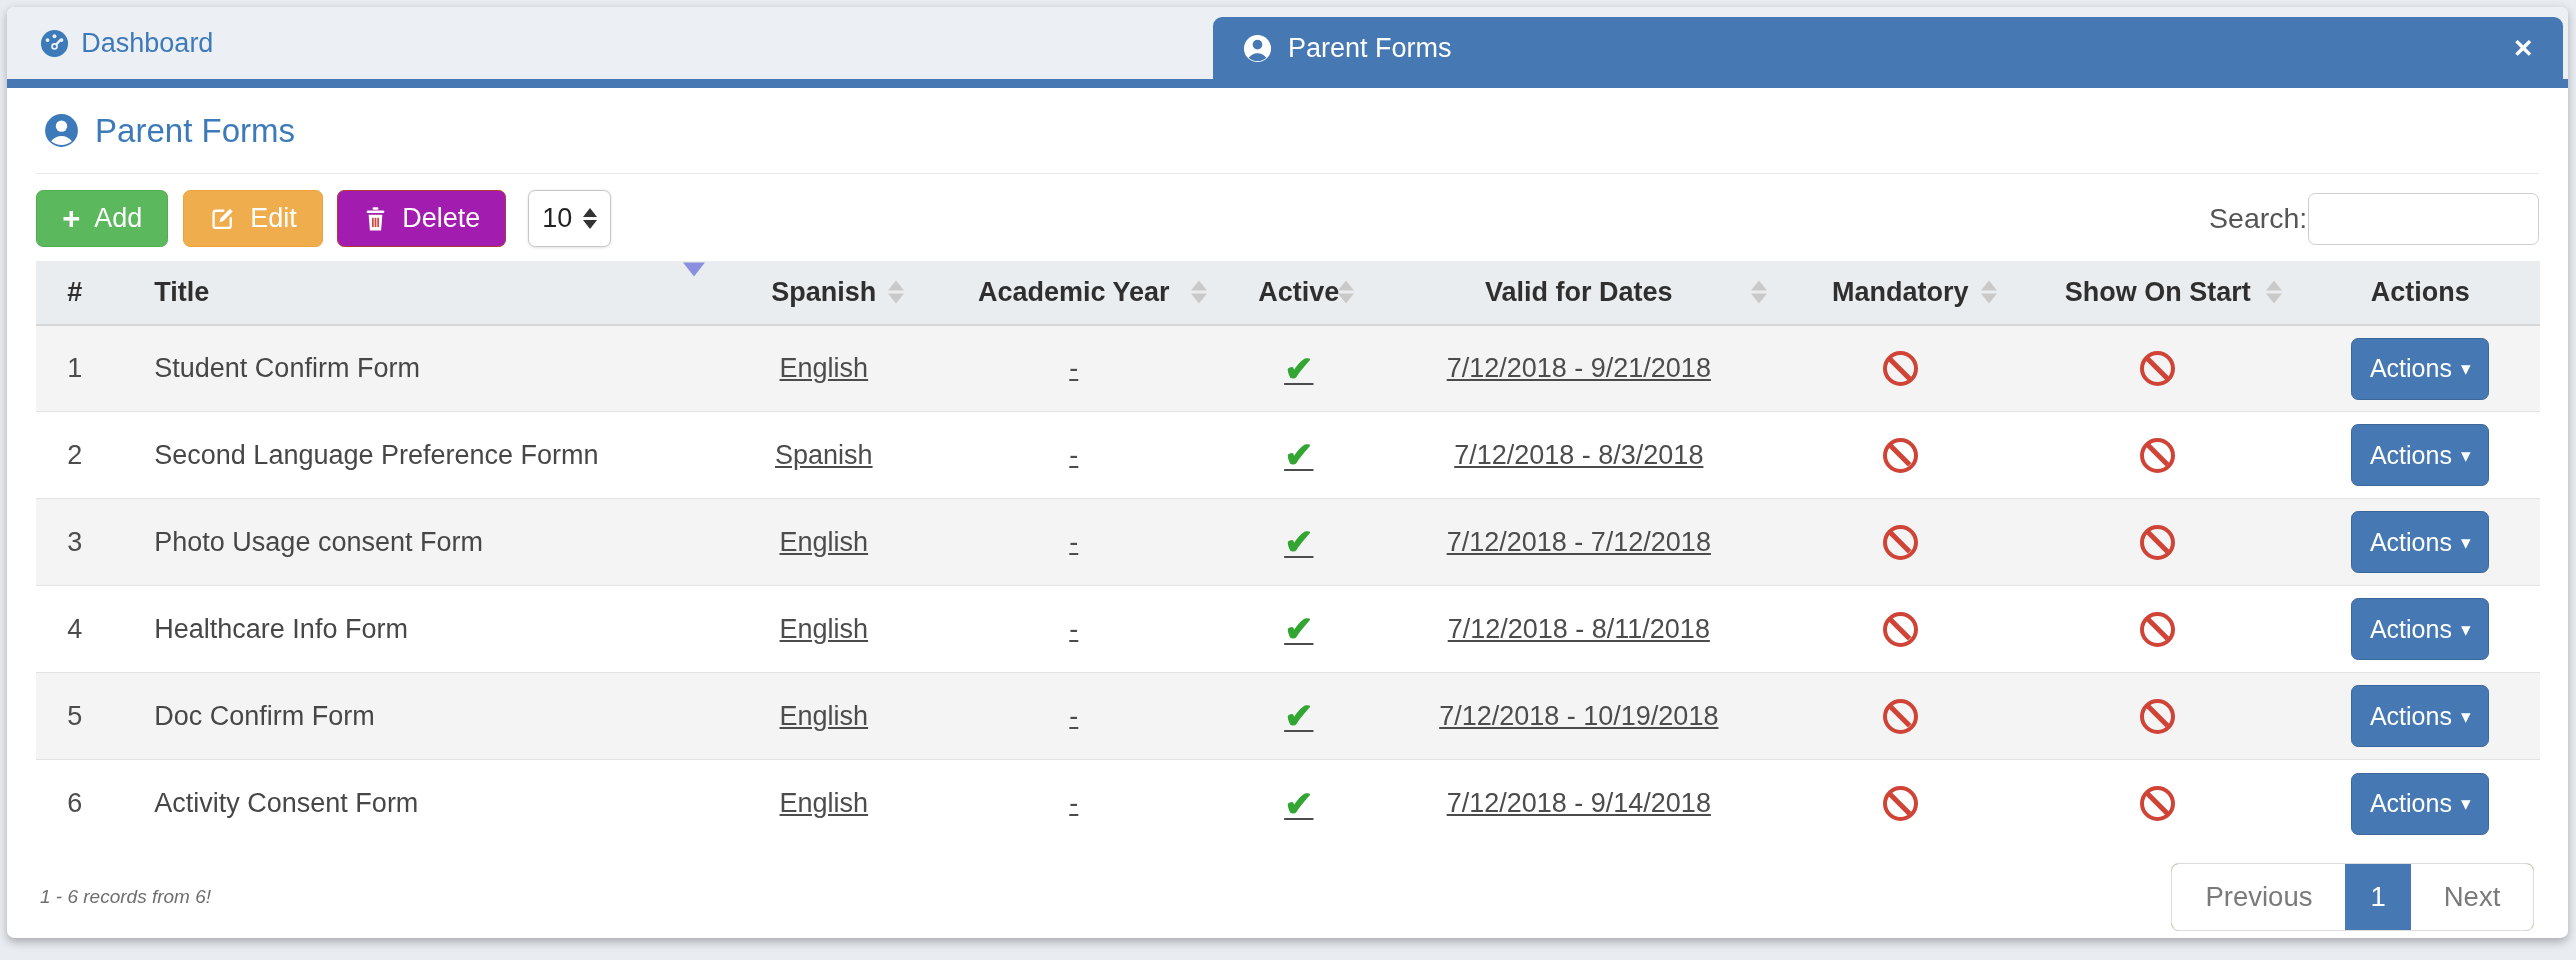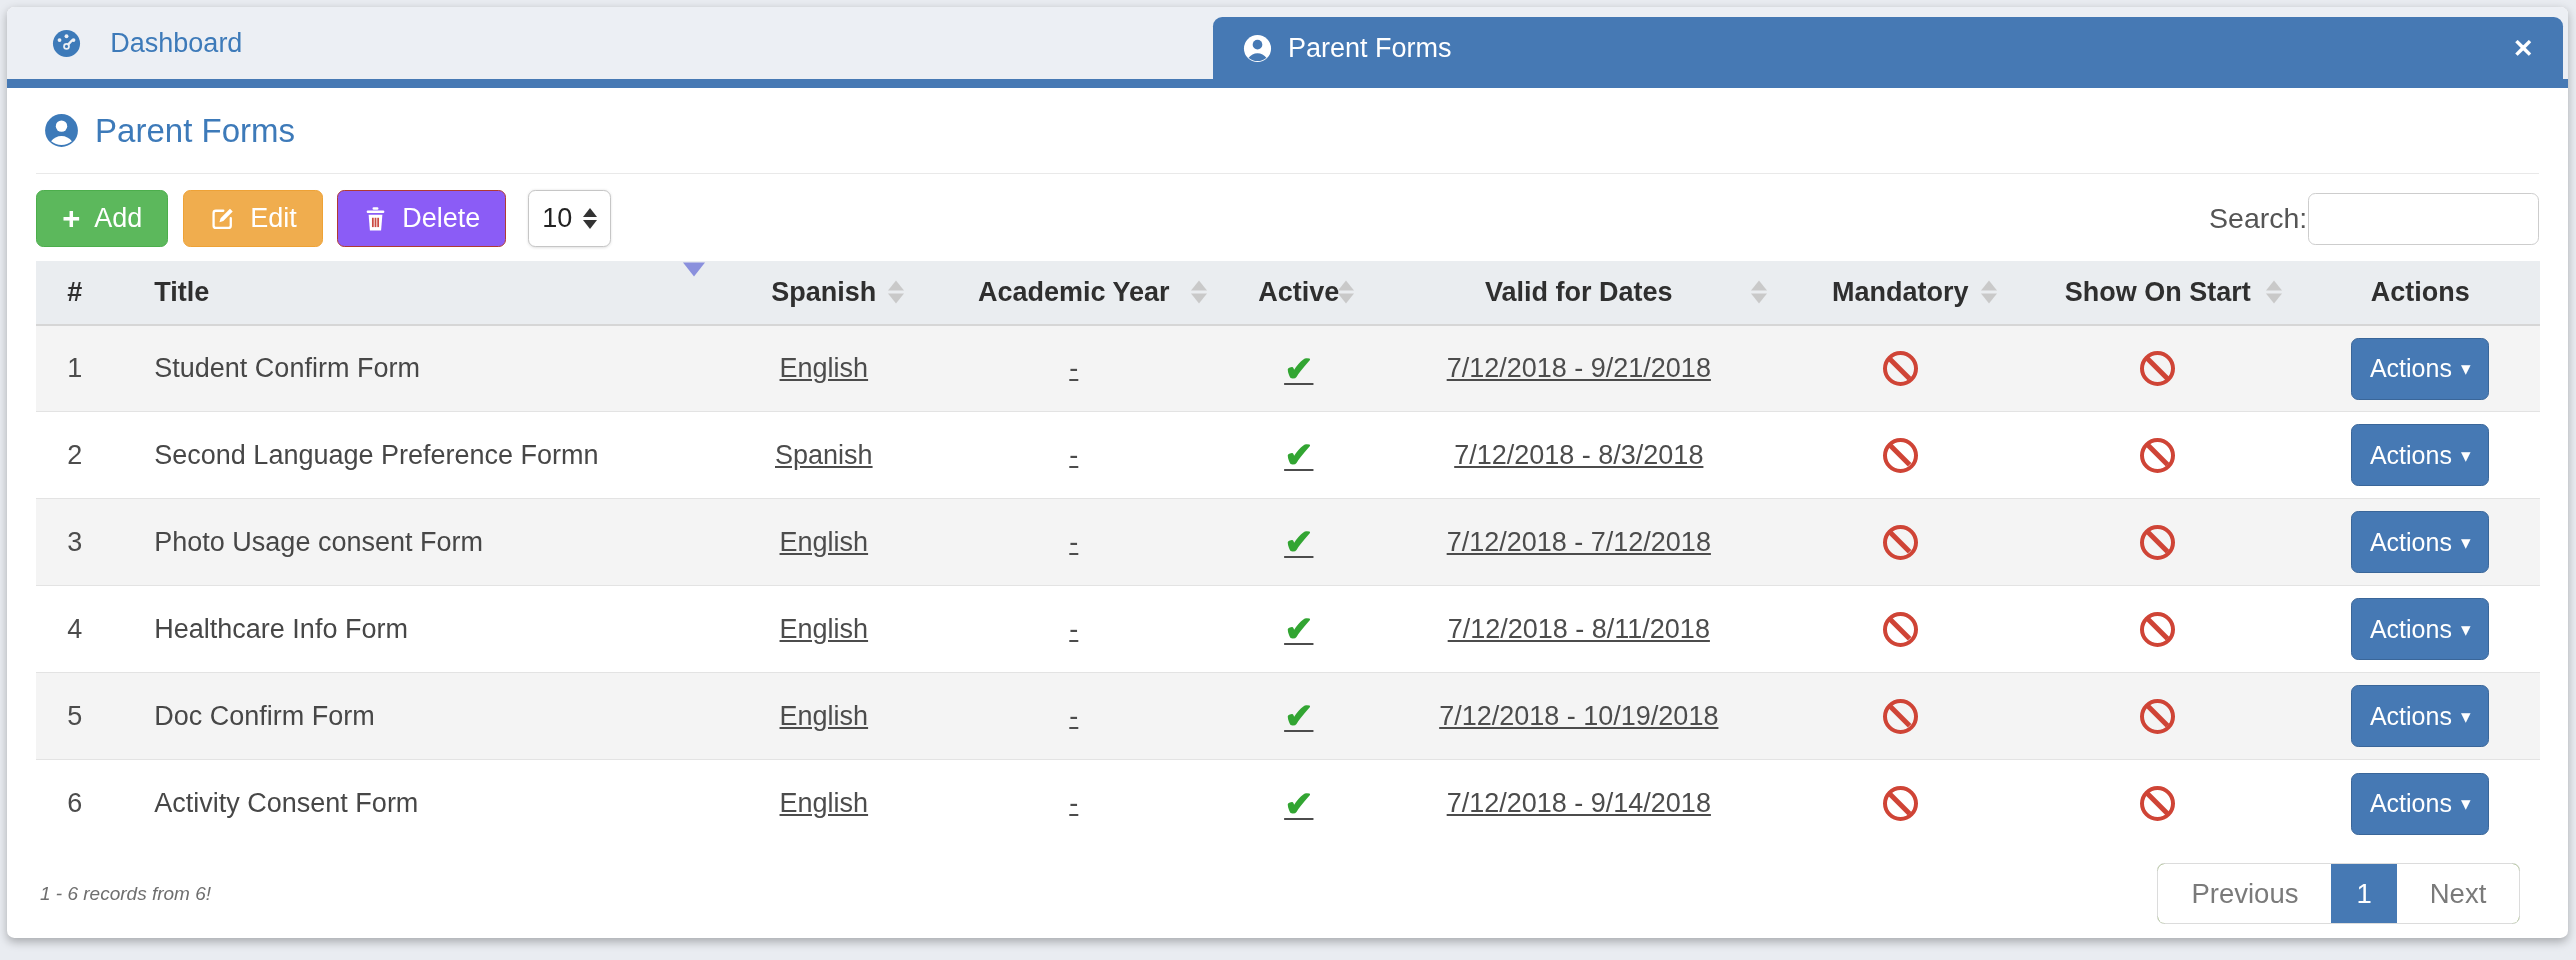--- a/index.html
+++ b/index.html
@@ -5,40 +5,40 @@
   * { margin:0; padding:0; box-sizing:border-box; }
   html,body { width:2576px; height:960px; overflow:hidden;
     font-family:"Liberation Sans", sans-serif; background:#e9ecf1; }
 
   .panel { position:absolute; left:7.3px; top:7.3px; width:2561px; height:931px;
     background:#fff; border-radius:7.3px; box-shadow:0 3.7px 9.2px rgba(0,0,0,.28); }
 
   
   .tabbar { position:relative; height:72px; background:#eceff4; border-radius:7.3px 7.3px 0 0; }
   .tab-inactive { position:absolute; left:0; top:0; bottom:0; display:flex; align-items:center;
-    gap:28px; padding-left:44px; color:#3d7ab9; font-size:27px; cursor:pointer;text-align:center; }
+    gap:11px; padding-left:32px; color:#3d7ab9; font-size:27px; cursor:pointer;text-align:center; }
   .tab-active { position:absolute; left:1206px; right:5.5px; bottom:0; height:62px;
     background:#4679b4; border-radius:9.2px 9.2px 0 0; display:flex; align-items:center;
     gap:14.7px; padding:0 29px; color:#fff; font-size:27px; cursor:pointer; }
   .tab-close { margin-left:auto; font-size:25px; font-weight:bold; cursor:pointer; }
   .tab-underline { height:9.2px; background:#4679b4; }
 
   
   .content { padding:0 29px; }
   .page-header { display:flex; align-items:center; gap:16.5px; height:86px; padding-left:7.3px;
     border-bottom:1.8px solid #e9e9e9; color:#3d7ab9; }
   .page-header h1 { font-size:33px; font-weight:500; }
 
   .toolbar { display:flex; align-items:center; margin:15.6px 0 13.8px 0; }
   .btn { display:inline-flex; align-items:center; gap:13.8px; height:57px; padding:0 25px;
     border-radius:7.3px; color:#fff; font-size:27px; border:0.9px solid transparent;
     margin-right:14.7px; cursor:pointer; font-family:inherit; }
   .btn-add    { background:#5cb85c; border-color:#4cae4c; }
   .btn-edit   { background:#f0ad4e; border-color:#eea236; }
-  .btn-delete { background:#8b5cf6; border-color:#b03a33; }
+  .btn-delete { background:#a21caf; border-color:#b03a33; }
   .plus-glyph { font-size:31px; font-weight:bold; line-height:1; }
 
   .page-size { display:inline-flex; align-items:center; gap:11px;
     height:57px; min-width:70px; padding:0 13px; background:#fff; border:1.8px solid #c6c6c6;
     border-radius:7.3px; font-size:27px; color:#222; margin-left:7.3px; cursor:pointer;
     box-shadow:0 0.9px 2.8px rgba(0,0,0,.12); }
   .stepper { display:flex; flex-direction:column; gap:3.7px; }
 
   .search-wrap { margin-left:auto; display:flex; align-items:center; gap:1px; }
   .search-label { font-size:28.5px; color:#555; }
@@ -78,22 +78,22 @@
 
   .btn-actions { background:#4679b4; border:0.9px solid #3a6699; border-radius:7.3px; color:#fff;
     height:62px; width:138px; font-size:25px; display:inline-flex; align-items:center;
     justify-content:center; gap:9.2px; cursor:pointer; font-family:inherit; }
   .caret-glyph { font-size:19px; }
 
   
   .table-footer { display:flex; align-items:center; justify-content:space-between;
     padding:16.5px 0 0 3.7px; }
   .records-text { font-size:19px; color:#6f6f6f;font-style:italic; }
-  .pagination { display:flex; height:61px; border:1.8px solid #dcdcdc; border-radius:7.3px;
-    overflow:hidden; background:#4d7c0f; margin-right:19px; }
+  .pagination { display:flex; height:68px; border:1.8px solid #dcdcdc; border-radius:7.3px;
+    overflow:hidden; background:#4d7c0f; margin-right:5px; }
   .page-btn { border:none; background:#fff; color:#7a7a7a; font-size:27.5px; padding:0 33px;
     height:100%; cursor:pointer; font-family:inherit; }
   .page-active { background:#4679b4; color:#fff; padding:0 25px; }
 
   .icon { display:inline-flex; align-items:center; }
 </style>
 </head>
 <body>
 
 <div class="panel">

